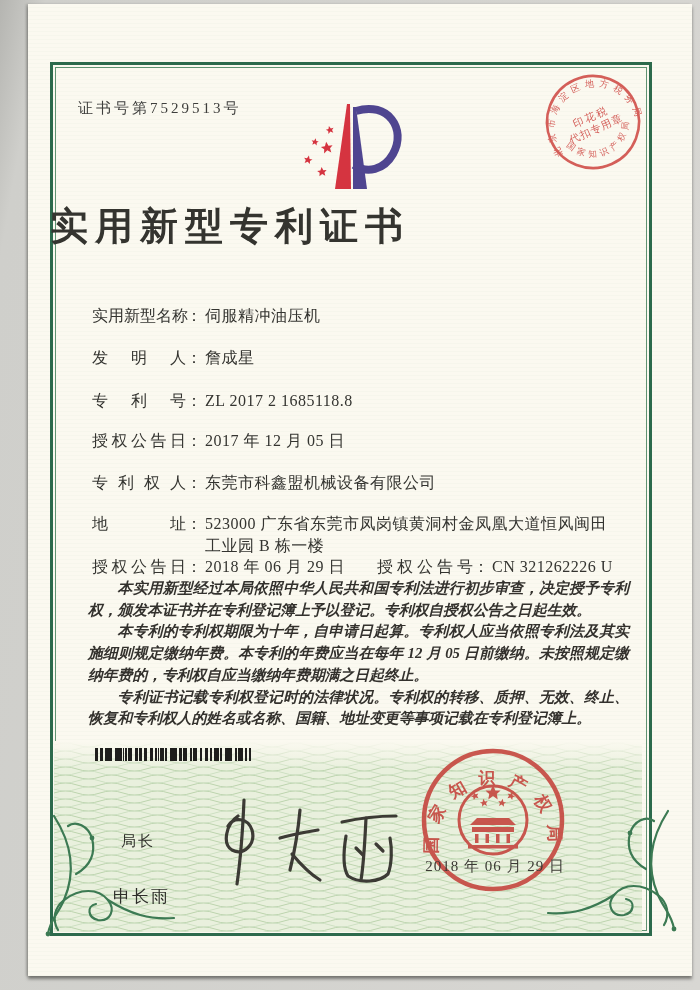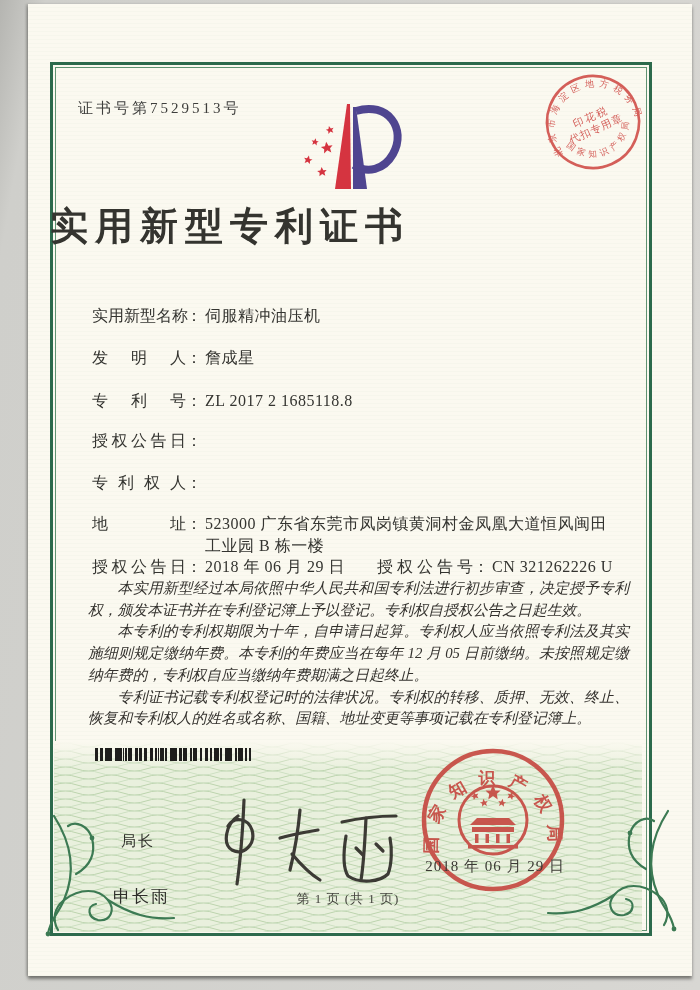--- a/index.html
+++ b/index.html
@@ -24,21 +24,21 @@
   
   #fields{left:64px;top:289px;width:545px;font-size:16px;color:#343430;}
   .frow{position:absolute;left:0;display:flex;line-height:22px;white-space:nowrap;}
   .f-label{display:inline-block;width:94px;text-align:justify;text-align-last:justify;flex:0 0 auto;}
   .f-colon{flex:0 0 auto;}
   .f-value{margin-left:3px;letter-spacing:.5px;}
   .f-value.wrap{white-space:normal;width:402px;line-height:22px;}
   .pair2{margin-left:32px;display:flex;font-family:Liberation Serif, serif;}
   .pair2 .f-label{width:96px;}
   
-  #body-text{left:60px;top:574px;width:541px;color:#33312d;}
+  #body-text{left:60px;top:574px;width:541px;color:#33312d;font-weight:bold;}
   #body-text p{margin:0;font-size:14.8px;line-height:21.7px;text-align:justify;
                text-indent:2em;font-style:italic;}
   
   #band-fade{left:26px;top:737px;width:588px;height:28px;
              background:linear-gradient(#fbf9f0,rgba(251,249,240,0));z-index:2;}
   
   #barcode{left:67px;top:744px;width:156px;height:13px;z-index:3;
            background:
             repeating-linear-gradient(90deg,#1e1e1c 0 2px,rgba(0,0,0,0) 2px 5px),
             repeating-linear-gradient(90deg,#1e1e1c 0 1px,rgba(0,0,0,0) 1px 7px),
@@ -157,24 +157,26 @@
         <span class="f-value">詹成星</span>
       </div>
       <div class="frow" style="top:97px">
         <span class="f-label">专利号</span>
           <span class="f-colon">：</span>
         <span class="f-value">ZL 2017 2 1685118.8</span>
       </div>
       <div class="frow" style="top:137px">
         <span class="f-label">授权公告日</span>
           <span class="f-colon">：</span>
+        <span class="f-value">2017 年 12 月 05 日</span>
       </div>
       <div class="frow" style="top:179px">
         <span class="f-label">专利权人</span>
           <span class="f-colon">：</span>
+        <span class="f-value">东莞市科鑫盟机械设备有限公司</span>
       </div>
       <div class="frow" style="top:220px">
         <span class="f-label">地址</span>
           <span class="f-colon">：</span>
         <span class="f-value wrap">523000 广东省东莞市凤岗镇黄洞村金凤凰大道恒风闽田工业园 B 栋一楼</span>
       </div>
       <div class="frow" style="top:263px">
         <span class="f-label">授权公告日</span>
           <span class="f-colon">：</span>
         <span class="f-value">2018 年 06 月 29 日</span>
@@ -233,16 +235,15 @@
           <rect x="57" y="89" width="3.5" height="9"></rect>
           <rect x="67.5" y="89" width="3.5" height="9"></rect>
           <rect x="78" y="89" width="3.5" height="9"></rect>
           <rect x="88.5" y="89" width="3.5" height="9"></rect>
           <rect x="50" y="100" width="50" height="3.5"></rect>
         </g>
       </g>
     </svg>
     <div id="seal-date" class="abs">2018 年 06 月 29 日</div>
 
-    <div id="footer" class="abs">第 1 页 (共 1 页)</div>
 
   </div>
 </div>
 
 </body></html>

